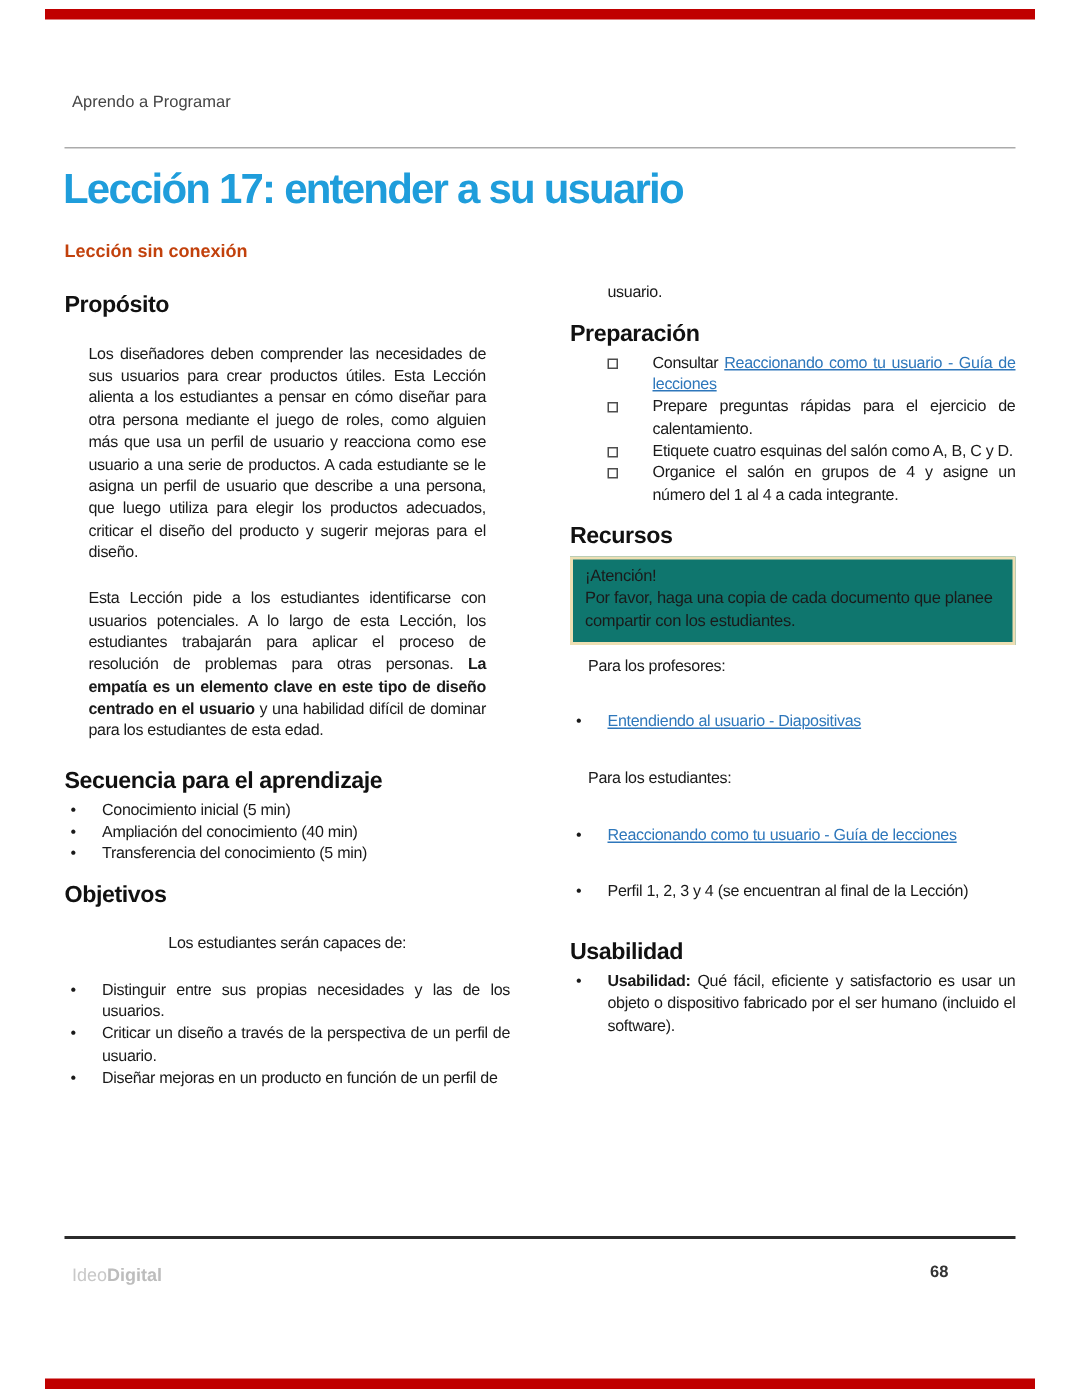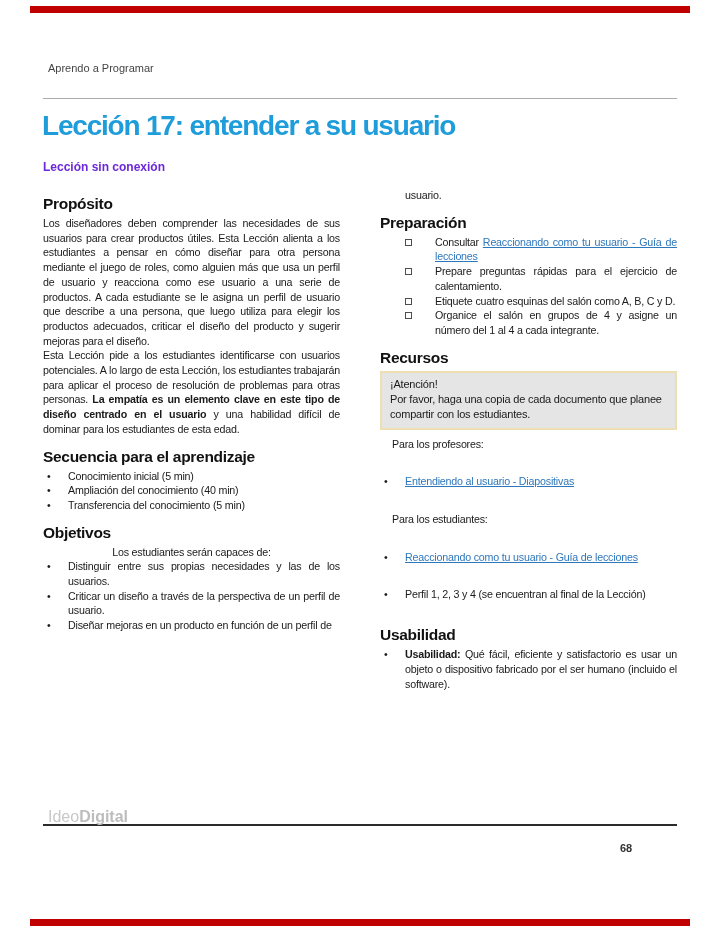--- a/index.html
+++ b/index.html
@@ -6,40 +6,40 @@
   body{
     width:720px;height:932px;background:#ffffff;position:relative;overflow:hidden;
     font-family:"Liberation Sans", sans-serif;color:#1a1a1a;
   }
   .brand-bar{position:absolute;left:30px;width:660px;height:7px;background:#C00000;}
   .brand-bar.top{top:6px;}
   .brand-bar.bottom{top:919px;}
   .runhead{position:absolute;top:62px;left:48px;font-size:11px;color:#454545;letter-spacing:0;}
   .rule-top{position:absolute;top:98px;left:43px;width:634px;border-top:1px solid #ABABAB;}
   .doc-title{position:absolute;top:110px;left:42px;font-size:28px;font-weight:bold;color:#1F9DDB;letter-spacing:-1.2px;}
-  .doc-subtitle{position:absolute;top:160px;left:43px;font-size:12px;font-weight:bold;color:#6d28d9;}
+  .doc-subtitle{position:absolute;top:160px;left:43px;font-size:12px;font-weight:bold;color:#c2410c;}
   .cols{position:absolute;top:188px;left:43px;width:634px;display:flex;gap:40px;}
   .col{width:302px;font-size:10.7px;line-height:14.7px;letter-spacing:-0.2px;}
   .h2{font-size:15.5px;font-weight:bold;letter-spacing:-0.3px;line-height:19px;margin:10px 0 3px;text-align:left;color:#111;}
   .h2.first{margin-top:6px;}
-  p.body{margin:0;text-align:justify;}
+  p.body{margin:16px;text-align:justify;}
   ul{list-style:none;margin:0;padding:0;}
   li{position:relative;text-align:justify;}
   li.disc{padding-left:25px;}
   li.disc::before{content:"\2022";position:absolute;left:4px;top:0;}
   li.sq{padding-left:55px;}
   li.sq::before{content:"";position:absolute;left:25px;top:4px;width:5px;height:5px;border:1px solid #4d4d4d;}
   .overflow-line{padding-left:25px;text-align:left;}
   a.doclink{color:#2E77BB;text-decoration:underline;cursor:pointer;}
-  .notice{border:2px solid #EDDFB3;background:#e5e5e5;margin:4px 0 7px;padding:4px 8px 6px;
+  .notice{border:2px solid #EDDFB3;background:#0f766e;margin:4px 0 7px;padding:4px 8px 6px;
           font-size:11px;line-height:15px;text-align:left;color:#1a1a1a;}
   .label-line{margin:5px 12px 4px;text-align:left;}
   li.spaced{margin:23px 0;text-align:left;}
   .rule-bottom{position:absolute;top:824px;left:43px;width:634px;border-top:2px solid #2b2b2b;}
-  .brand{position:absolute;top:808px;left:48px;font-size:16px;color:#C8C8C8;}
+  .brand{position:absolute;top:843px;left:48px;font-size:12px;color:#C8C8C8;}
   .brand b{color:#BDBDBD;}
   .pagenum{position:absolute;top:842px;left:620px;font-size:11px;font-weight:bold;color:#333;}
 </style>
 </head>
 <body>
 
 <div>
 
   <div class="brand-bar top"></div>
 

